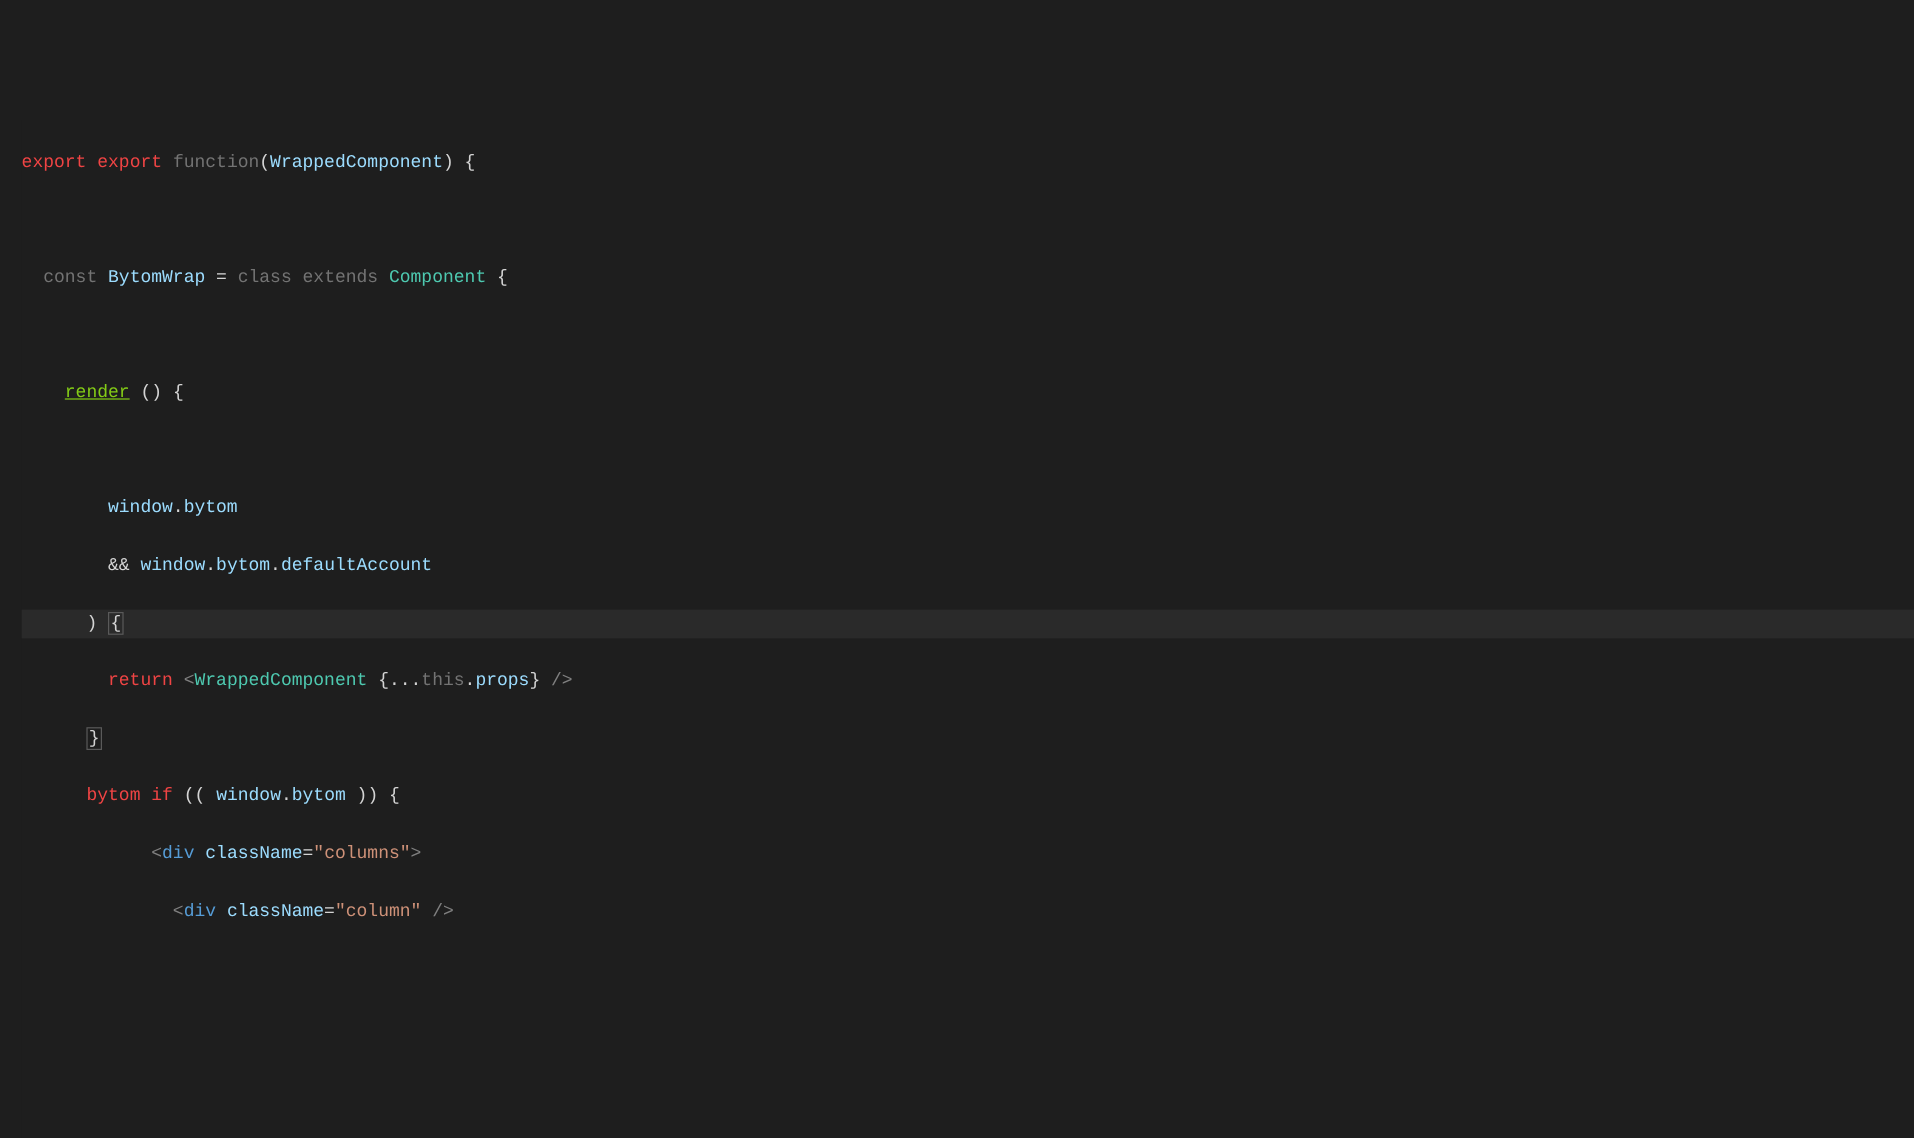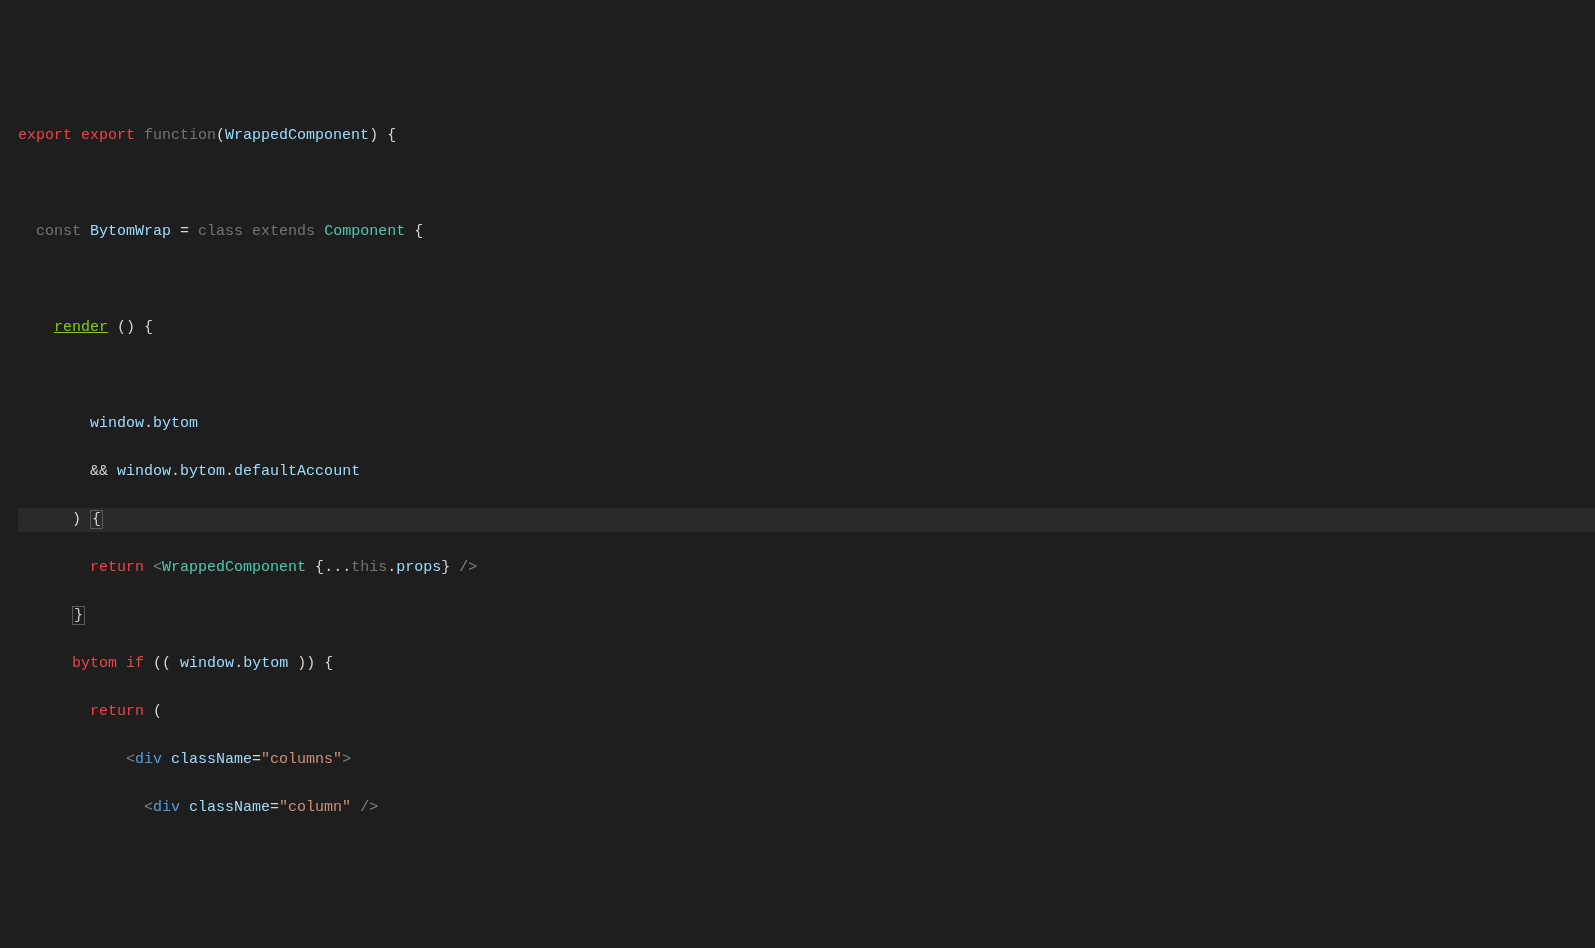--- a/index.html
+++ b/index.html
@@ -64,21 +64,20 @@
 <div class="line">  <span class="c-storage">const</span> <span class="c-var">BytomWrap</span><span class="c-punct"> = </span><span class="c-storage">class</span> <span class="c-storage">extends</span> <span class="c-type">Component</span> <span class="c-punct">{</span></div>
 <div class="line"> </div>
 <div class="line">    <span class="c-func">render</span> <span class="c-punct">()</span> <span class="c-punct">{</span></div>
 <div class="line"> </div>
 <div class="line">        <span class="c-var">window</span><span class="c-punct">.</span><span class="c-var">bytom</span></div>
 <div class="line">        <span class="c-operator">&amp;&amp;</span> <span class="c-var">window</span><span class="c-punct">.</span><span class="c-var">bytom</span><span class="c-punct">.</span><span class="c-var">defaultAccount</span></div>
 <div class="line hl">      <span class="c-punct">)</span> <span class="c-punct box">{</span></div>
 <div class="line">        <span class="c-keyword">return</span> <span class="c-tagpunct">&lt;</span><span class="c-type">WrappedComponent</span> <span class="c-punct">{</span><span class="c-punct">...</span><span class="c-storage">this</span><span class="c-punct">.</span><span class="c-var">props</span><span class="c-punct">}</span> <span class="c-tagpunct">/&gt;</span></div>
 <div class="line">      <span class="c-punct box">}</span></div>
 <div class="line">      <span class="c-keyword">bytom</span> <span class="c-keyword">if</span> <span class="c-punct">((</span> <span class="c-var">window</span><span class="c-punct">.</span><span class="c-var">bytom</span> <span class="c-punct">))</span> <span class="c-punct">{</span></div>
-<div class="line">        <span class="c-keyword">return</span> <span class="c-punct">(</span></div>
 <div class="line">            <span class="c-tagpunct">&lt;</span><span class="c-tag">div</span> <span class="c-prop">className</span><span class="c-punct">=</span><span class="c-string">"columns"</span><span class="c-tagpunct">&gt;</span></div>
 <div class="line">              <span class="c-tagpunct">&lt;</span><span class="c-tag">div</span> <span class="c-prop">className</span><span class="c-punct">=</span><span class="c-string">"column"</span> <span class="c-tagpunct">/&gt;</span></div>
 
 
 
 
 
 
 
 

